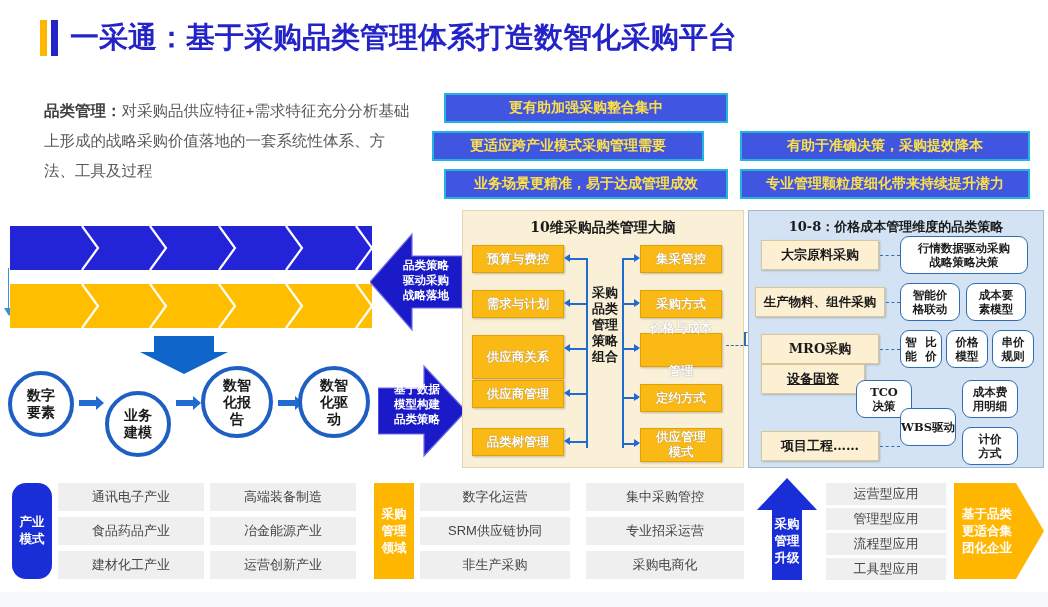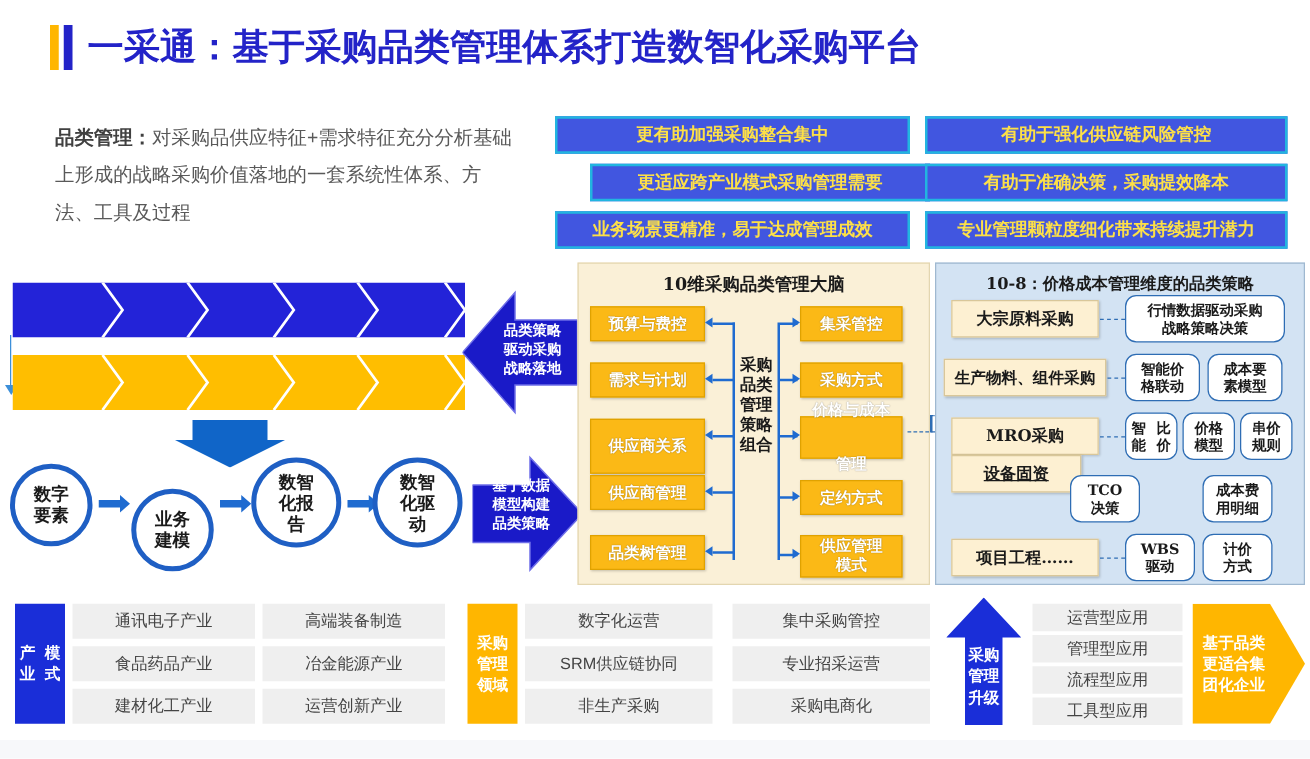--- a/index.html
+++ b/index.html
@@ -135,24 +135,23 @@
     <div class="title-bar-y"></div>
     <div class="title-bar-b"></div>
     <div class="title-text">一采通：基于采购品类管理体系打造数智化采购平台</div>
   </div>
 
   <div class="intro">
     <b>品类管理：</b><span>对采购品供应特征+需求特征充分分析基础上形成的战略采购价值落地的一套系统性体系、方法、工具及过程</span>
   </div>
 
   <div class="pill" style="left:444px;top:93px;width:284px;">更有助加强采购整合集中</div>
-  <div class="pill" style="left:472px;top:131px;width:272px;">更适应跨产业模式采购管理需要</div>
+  <div class="pill" style="left:432px;top:131px;width:272px;">更适应跨产业模式采购管理需要</div>
   <div class="pill" style="left:444px;top:169px;width:284px;">业务场景更精准，易于达成管理成效</div>
 
-  <div class="pill" style="left:740px;top:93px;width:290px;">有助于强化供应链风险管控</div>
   <div class="pill" style="left:740px;top:131px;width:290px;">有助于准确决策，采购提效降本</div>
   <div class="pill" style="left:740px;top:169px;width:290px;">专业管理颗粒度细化带来持续提升潜力</div>
 
   <svg style="position:absolute;left:10px;top:226px;" width="362" height="44">
     <defs>
       <clipPath id="cbt">
           <rect x="0" y="0" width="362" height="44"></rect>
         </clipPath>
     </defs>
     <g clip-path="url(#cbt)">
@@ -382,30 +381,30 @@
     <span>TCO</span>
     <span>决策</span>
   </div>
   <div class="rbox" style="left:962px;top:380px;width:56px;height:38px;flex-direction:column;">
     <span>成本费</span>
     <span>用明细</span>
   </div>
 
   <div class="cream" style="left:761px;top:431px;width:118px;height:30px;">项目工程……</div>
   <div class="dash" style="left:880px;top:446px;width:20px;"></div>
-  <div class="rbox" style="left:900px;top:427px;width:56px;height:38px;flex-direction:column;">
+  <div class="rbox" style="left:900px;top:408px;width:56px;height:38px;flex-direction:row;">
     <span>WBS</span>
     <span>驱动</span>
   </div>
   <div class="rbox" style="left:962px;top:427px;width:56px;height:38px;flex-direction:column;">
     <span>计价</span>
     <span>方式</span>
   </div>
 
-  <div class="vlabel" style="left:12px;top:483px;width:40px;height:96px;background:#1A2ED8;flex-direction:row;">
+  <div class="vlabel" style="left:12px;top:483px;width:40px;height:96px;background:#1A2ED8;flex-direction:column;border-radius:14px;">
     <span>产业</span>
     <span>模式</span>
   </div>
 
   <div class="gcell" style="left:58px;top:483px;width:146px;height:28px;">通讯电子产业</div>
   <div class="gcell" style="left:58px;top:517px;width:146px;height:28px;">食品药品产业</div>
   <div class="gcell" style="left:58px;top:551px;width:146px;height:28px;">建材化工产业</div>
 
   <div class="gcell" style="left:210px;top:483px;width:146px;height:28px;">高端装备制造</div>
   <div class="gcell" style="left:210px;top:517px;width:146px;height:28px;">冶金能源产业</div>

